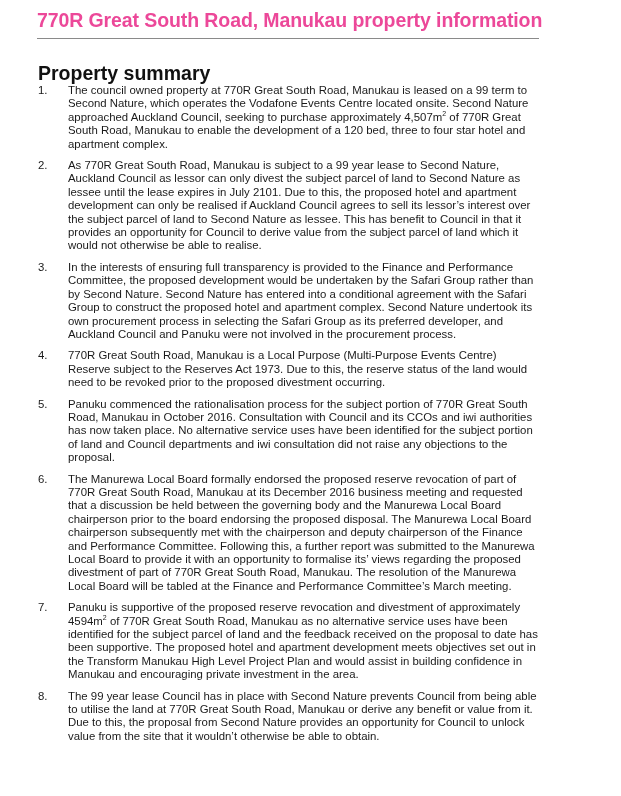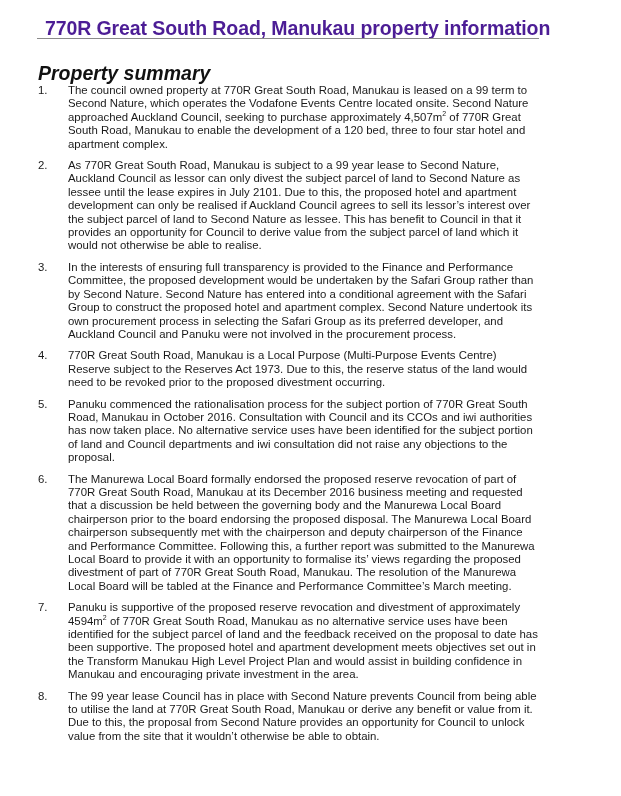--- a/index.html
+++ b/index.html
@@ -12,43 +12,42 @@
     height: 796px;
     position: relative;
     overflow: hidden;
     font-family: "Liberation Sans", sans-serif;
     color: #1a1a1a;
   }
   .page-title {
     position: absolute;
     left: 37px;
     top: 9px;
-    margin: 8px;
+    margin: 0;
     font-size: 19.5px;
     font-weight: bold;
     letter-spacing: -0.1px;
-    color: #4c1d95;
+    color: #ec4899;
   }
   .title-rule {
     position: absolute;
     left: 37px;
     top: 38px;
     width: 502px;
     height: 0;
     border-top: 1.5px solid #8a8a8a;
   }
   .section-heading {
     position: absolute;
     left: 38px;
     top: 62px;
     margin: 0;
     font-size: 19.5px;
     font-weight: bold;
     color: #111;
-    font-style: italic;
   }
   .items {
     position: absolute;
     left: 38px;
     top: 84px;
     width: 500px;
     margin: 0;
     padding: 0;
     list-style: none;
   }

